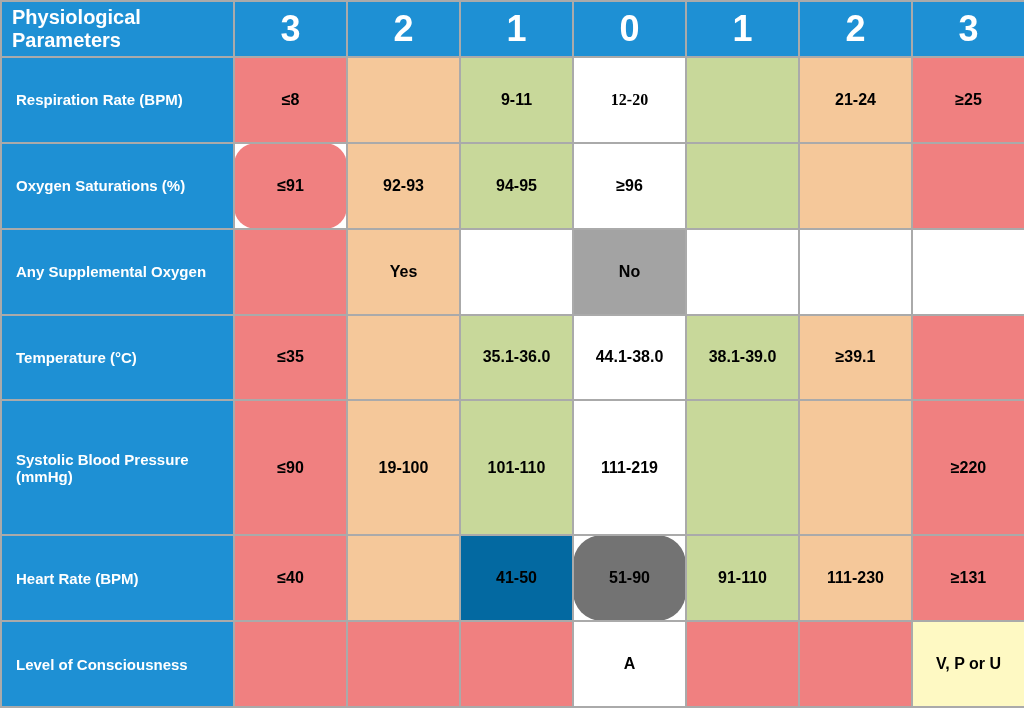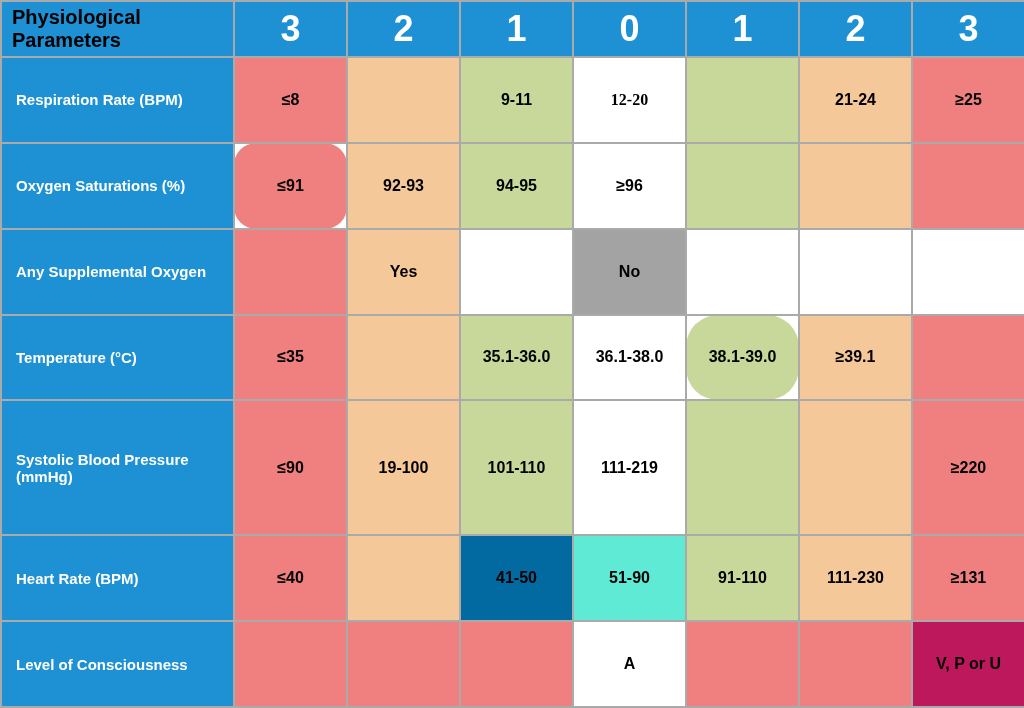--- a/index.html
+++ b/index.html
@@ -22,21 +22,21 @@
       vertical-align: middle;
       font-size: 15px;
       padding: 4px 6px;
     }
     .col-param { width: 233px; }
     .col-score { width: 113px; }
 
     
     .header-param {
       background: #1e90d4;
-      color: #000000;
+      color: #ffffff;
       font-size: 20px;
       font-weight: bold;
       text-align: left;
       padding-left: 10px;
     }
     .header-score {
       background: #1e90d4;
       color: #fff;
       font-size: 36px;
       font-weight: bold;
@@ -104,49 +104,49 @@
         <td class="col-score" style="background-color: #a3a3a3;">No</td>
         <td class="col-score" style="background-color: rgb(255, 255, 255);"></td>
         <td class="col-score" style="background-color: rgb(255, 255, 255);"></td>
         <td class="col-score" style="background-color: rgb(255, 255, 255);"></td>
       </tr>
       <tr>
         <td class="row-label col-param">Temperature (°C)</td>
         <td class="col-score" style="background-color: rgb(240, 128, 128);">≤35</td>
         <td class="col-score" style="background-color: rgb(245, 200, 154);"></td>
         <td class="col-score" style="background-color: rgb(200, 216, 154);">35.1-36.0</td>
-        <td class="col-score" style="background-color: rgb(255, 255, 255);">36.1-38.0</td>
-        <td class="col-score" style="background-color: rgb(200, 216, 154); border-radius: 32px;">38.1-39.0</td>
+        <td class="col-score" style="background-color: rgb(255, 255, 255);">44.1-38.0</td>
+        <td class="col-score" style="background-color: rgb(200, 216, 154);">38.1-39.0</td>
         <td class="col-score" style="background-color: rgb(245, 200, 154);">≥39.1</td>
         <td class="col-score" style="background-color: rgb(240, 128, 128);"></td>
       </tr>
       <tr>
         <td class="row-label col-param">Systolic Blood Pressure (mmHg)</td>
         <td class="col-score" style="background-color: rgb(240, 128, 128);">≤90</td>
         <td class="col-score" style="background-color: rgb(245, 200, 154);">19-100</td>
         <td class="col-score" style="background-color: rgb(200, 216, 154);">101-110</td>
         <td class="col-score" style="background-color: rgb(255, 255, 255); border-radius: 11px;">111-219</td>
         <td class="col-score" style="background-color: rgb(200, 216, 154);"></td>
         <td class="col-score" style="background-color: rgb(245, 200, 154);"></td>
         <td class="col-score" style="background-color: rgb(240, 128, 128);">≥220</td>
       </tr>
       <tr>
         <td class="row-label col-param">Heart Rate (BPM)</td>
         <td class="col-score" style="background-color: rgb(240, 128, 128);">≤40</td>
         <td class="col-score" style="background-color: rgb(245, 200, 154);"></td>
         <td class="col-score" style="background-color: #0369a1;">41-50</td>
-        <td class="col-score" style="background-color: #5eead4;">51-90</td>
+        <td class="col-score" style="background-color: #737373; border-radius: 29px;">51-90</td>
         <td class="col-score" style="background-color: rgb(200, 216, 154);">91-110</td>
         <td class="col-score" style="background-color: rgb(245, 200, 154);">111-230</td>
         <td class="col-score" style="background-color: rgb(240, 128, 128);">≥131</td>
       </tr>
       <tr>
         <td class="row-label col-param">Level of Consciousness</td>
         <td class="col-score" style="background-color: rgb(240, 128, 128);"></td>
         <td class="col-score" style="background-color: rgb(240, 128, 128);"></td>
         <td class="col-score" style="background-color: rgb(240, 128, 128);"></td>
         <td class="col-score" style="background-color: rgb(255, 255, 255);">A</td>
         <td class="col-score" style="background-color: rgb(240, 128, 128);"></td>
         <td class="col-score" style="background-color: rgb(240, 128, 128);"></td>
-        <td class="col-score" style="background-color: #be185d;">V, P or U</td>
+        <td class="col-score" style="background-color: #fef9c3;">V, P or U</td>
       </tr>
     </tbody>
 </table>
 
 </body></html>

